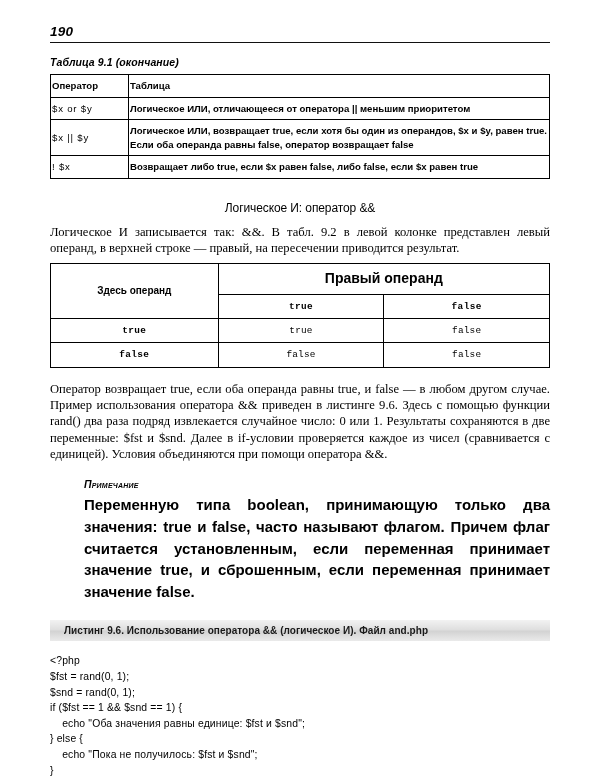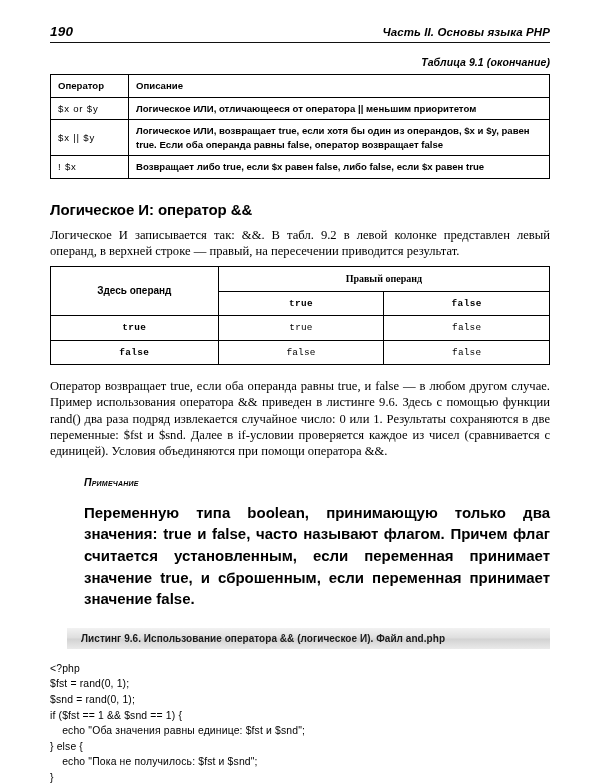--- a/index.html
+++ b/index.html
@@ -44,21 +44,20 @@
     font-size: 11.5px;
     letter-spacing: .1px;
   }
 
   
   .tbl-caption {
     font-family: "Liberation Sans", "DejaVu Sans", sans-serif;
     font-size: 10.5px;
     font-weight: bold;
     font-style: italic;
-    text-align: right;
     margin: 13px 0 6px 0;
     letter-spacing: .1px;
   }
   .tbl-caption .mono-op {
     font-family: "Liberation Mono", "DejaVu Sans Mono", monospace;
     font-size: 9px;
     font-style: normal;
     font-weight: bold;
     letter-spacing: -.5px;
   }
@@ -66,21 +65,21 @@
   
   table.book {
     width: 100%;
     border-collapse: collapse;
     border: 1.6px solid #000;
     table-layout: fixed;
   }
   table.book th,
   table.book td {
     border: 1px solid #000;
-    padding: 4px 7px;
+    padding: 4px 1px;
     vertical-align: middle;
     font-family: "Liberation Sans", "DejaVu Sans", sans-serif;
     font-size: 9.6px;
     line-height: 1.42;
   }
   table.book thead th {
     font-weight: bold;
     text-align: left;
   }
   td.mono-cell {
@@ -100,22 +99,21 @@
   #table-9-2 col.c3 { width: 33.2%; }
   #table-9-2 th,
   #table-9-2 td {
     text-align: center;
     padding: 5px 6px;
   }
   #table-9-2 th.left-operand {
     font-size: 10px;
   }
   #table-9-2 th.right-operand {
-    font-size: 10px;
-    font-family: Liberation Serif, serif;
+    font-size: 14px;
   }
   #table-9-2 th.sub {
     font-family: "Liberation Mono", "DejaVu Sans Mono", monospace;
     font-size: 9.4px;
     font-weight: bold;
     text-align: center;
     letter-spacing: .4px;
   }
   #table-9-2 td.rowhead {
     font-family: "Liberation Mono", "DejaVu Sans Mono", monospace;
@@ -126,24 +124,25 @@
   #table-9-2 td.val {
     font-family: "Liberation Mono", "DejaVu Sans Mono", monospace;
     font-size: 9.4px;
     font-weight: normal;
     letter-spacing: .2px;
   }
 
   
   h2.section {
     font-family: "Liberation Sans", "DejaVu Sans", sans-serif;
-    font-size: 15px;
-    font-weight: bold;
+    font-size: 12px;
+    font-weight: normal;
     margin: 22px 0 9px 0;
     letter-spacing: -.1px;
+    text-align: center;
   }
 
   
   p.body {
     font-family: "Liberation Serif", "DejaVu Serif", serif;
     font-size: 12.6px;
     line-height: 1.30;
     margin: 0 0 6px 0;
     text-align: justify;
     text-justify: inter-word;
@@ -155,35 +154,35 @@
     margin: 14px 0 0 0;
     padding: 2px 0 0 34px;
   }
   .note .note-title {
     font-family: "Liberation Sans", "DejaVu Sans", sans-serif;
     font-size: 10.5px;
     font-weight: bold;
     font-style: italic;
     font-variant: small-caps;
     text-transform: none;
-    margin-bottom: 14px;
+    margin-bottom: 4px;
     letter-spacing: .2px;
   }
   .note .note-body {
     font-family: "Liberation Sans", "DejaVu Sans", sans-serif;
     font-size: 15px;
     font-weight: bold;
     line-height: 1.44;
     text-align: justify;
     margin: 0;
   }
 
   
   .listing-caption {
-    margin: 18px 0 0 17px;
+    margin: 18px 0 0 0;
     padding: 5px 12px 5px 14px;
     background: linear-gradient(to bottom, #f2f2f2 0%, #dedede 48%, #d2d2d2 52%, #eaeaea 100%);
     font-family: "Liberation Sans", "DejaVu Sans", sans-serif;
     font-size: 10px;
     font-weight: bold;
     color: #1a1a1a;
     letter-spacing: .05px;
   }
   pre.code-block {
     margin: 12px 0 11px 0;
@@ -195,37 +194,36 @@
     letter-spacing: .15px;
   }
 </style>
 </head>
 <body>
 
 <div class="page">
 
   <div class="runhead">
     <span class="folio">190</span>
-    <span class="title">Часть II. Основы языка PHP</span>
   </div>
 
   <div class="tbl-caption">
     <span>Таблица 9.1</span>
     <span>(окончание)</span>
   </div>
 
   <table class="book" id="table-9-1">
     <colgroup>
         <col class="c1">
         <col class="c2">
       </colgroup>
     <thead>
       <tr>
         <th>Оператор</th>
-        <th>Описание</th>
+        <th>Таблица</th>
       </tr>
     </thead>
     <tbody>
       <tr>
         <td class="mono-cell">$x or $y</td>
         <td class="desc">Логическое ИЛИ, отличающееся от оператора || меньшим приоритетом</td>
       </tr>
       <tr>
         <td class="mono-cell">$x || $y</td>
         <td class="desc">Логическое ИЛИ, возвращает true, если хотя бы один из операндов, $x и $y, равен true. Если оба операнда равны false, оператор возвращает false</td>

